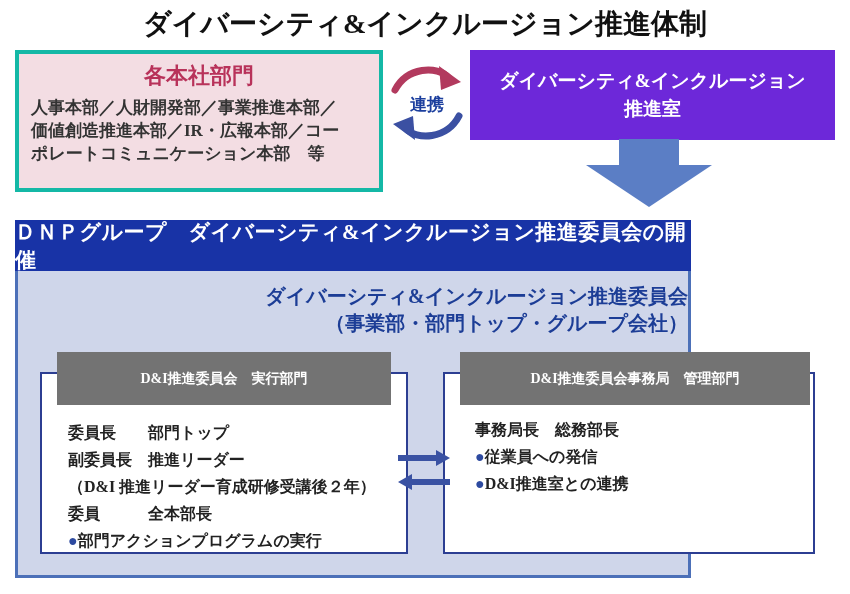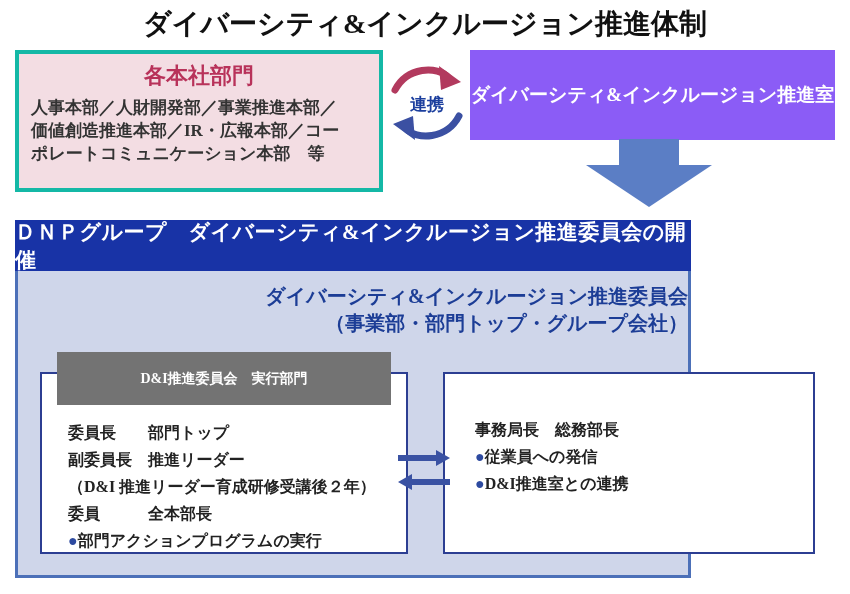--- a/index.html
+++ b/index.html
@@ -23,21 +23,21 @@
   
   .renkei{left:387px;top:57px;width:80px;height:92px;}
   .renkei svg{position:absolute;left:0;top:0;}
   .renkei-label{
     position:absolute;left:0;top:36px;width:100%;text-align:center;
     font-size:17px;font-weight:bold;color:#1c3f9e;
   }
   
   .office-box{
     left:470px;top:50px;width:365px;height:90px;box-sizing:border-box;
-    background:#8b5cf6;color:#fff;display:flex;flex-direction:row;
+    background:#6d28d9;color:#fff;display:flex;flex-direction:column;
     align-items:center;justify-content:center;
     font-size:19px;font-weight:bold;line-height:1.45;text-align:center;
   }
   .down-arrow{left:586px;top:139px;}
   
   .committee{
     left:15px;top:220px;width:676px;height:358px;box-sizing:border-box;
     background:#cfd6ea;border:3px solid #4c70b8;
   }
   .committee-header{
@@ -120,20 +120,21 @@
     <div class="panel panel-left">
       <div class="panel-body">
         <div><span class="bullet"></span><span>委員長　　部門トップ</span></div>
         <div><span class="bullet"></span><span>副委員長　推進リーダー</span></div>
         <div><span class="bullet"></span><span>（D&amp;I 推進リーダー育成研修受講後２年）</span></div>
         <div><span class="bullet"></span><span>委員　　　全本部長</span></div>
         <div><span class="bullet">●</span><span>部門アクションプログラムの実行</span></div>
       </div>
     </div>
 
+    <div class="panel-header panel-header-right">D&amp;I推進委員会事務局　管理部門</div>
 
     <div class="panel panel-right">
       <div class="panel-body">
         <div><span class="bullet"></span><span>事務局長　総務部長</span></div>
         <div><span class="bullet">●</span><span>従業員への発信</span></div>
         <div><span class="bullet">●</span><span>D&amp;I推進室との連携</span></div>
       </div>
     </div>
 
     <span class="exchange-arrows">

